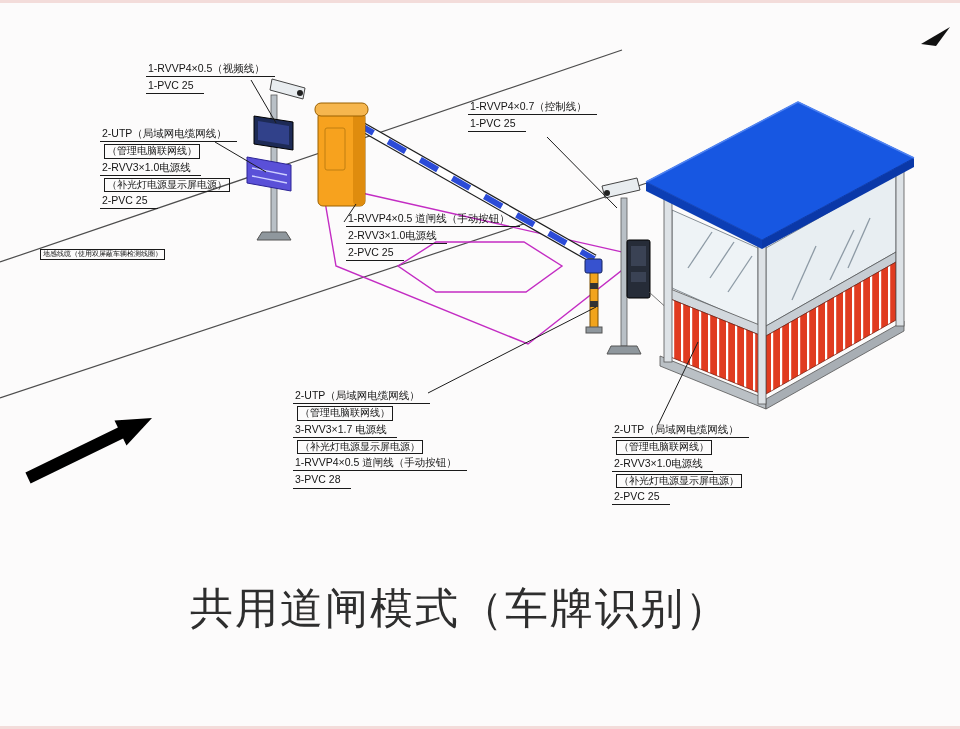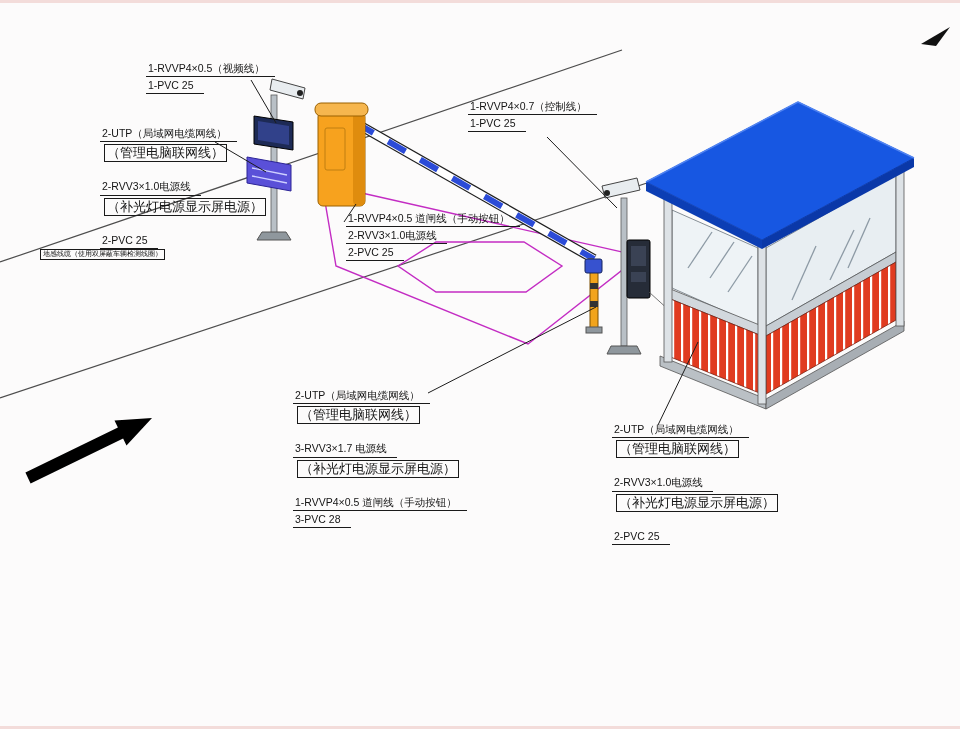--- a/index.html
+++ b/index.html
@@ -13,22 +13,22 @@
   svg{position:absolute;left:0;top:0;}
   .lbl{
     position:absolute;display:flex;flex-direction:column;align-items:flex-start;
     color:#141414;line-height:1.25;z-index:3;
   }
   .lbl .main{
     font-size:10.5px;white-space:nowrap;border-bottom:1px solid #1a1a1a;
     padding:0 10px 1px 2px;margin-bottom:2px;
   }
   .lbl .sub{
-    font-size:13px;white-space:nowrap;border:1px solid #1a1a1a;
-    padding:0 2px;margin:0 0 18px 4px;
+    font-size:10px;white-space:nowrap;border:1px solid #1a1a1a;
+    padding:0 2px;margin:0 0 2px 4px;
   }
   .lbl.tiny .sub{font-size:7px;margin:0;}
   .title{
     position:absolute;left:130px;top:580px;width:660px;text-align:center;
     font-size:43px;letter-spacing:2px;color:#2e2e2e;font-weight:500;z-index:3;
   }
 </style>
 </head>
 <body>
 
@@ -179,13 +179,14 @@
   </div>
 
   <div class="lbl" style="left:612px;top:423px">
     <div class="main">2-UTP（局域网电缆网线）</div>
     <span class="sub">（管理电脑联网线）</span>
     <div class="main">2-RVV3×1.0电源线</div>
     <span class="sub">（补光灯电源显示屏电源）</span>
     <div class="main">2-PVC 25</div>
   </div>
 
+  <div class="title">共用道闸模式（车牌识别）</div>
 </div>
 
 </body></html>

